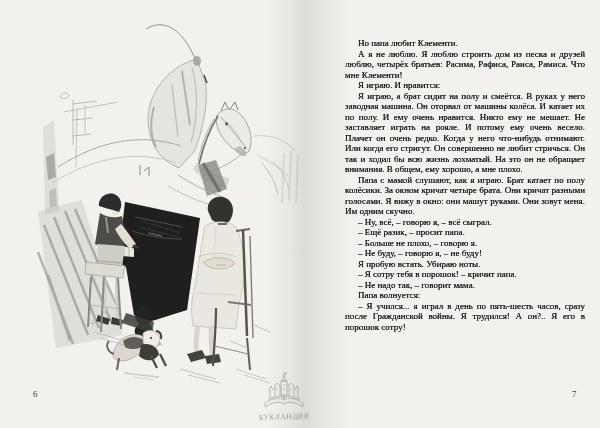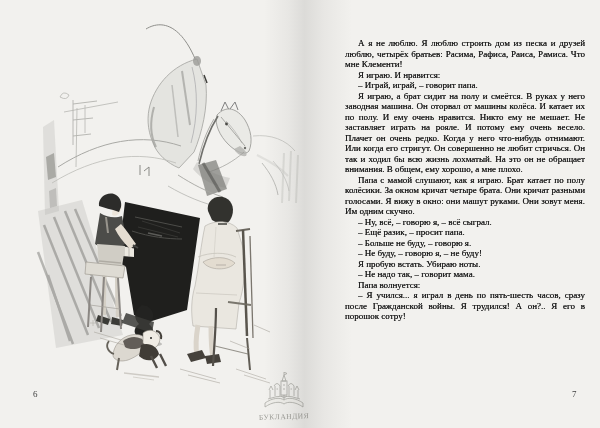--- a/index.html
+++ b/index.html
@@ -199,30 +199,31 @@
         <path d="M6,27 Q22,21 38,27"></path>
         <path d="M22,23 L22,29 M22,26 l-3,-2 M22,26 l3,-2"></path>
         <path d="M3,31 C10,26 18,25 22,28 C26,25 34,26 41,31 L41,35 C34,30 26,29 22,32 C18,29 10,30 3,35 Z" fill="#f0efeb"></path>
       </svg>
       <div class="stamp-text">БУКЛАНДИЯ</div>
     </div>
   </div>
 
   <div>
     <div class="text-col">
+        <p>Но папа любит Клементи.</p>
         <p>А я не люблю. Я люблю строить дом из песка и друзей люблю, четырёх братьев: Расима, Рафиса, Раиса, Рамиса. Что мне Клементи!</p>
         <p>Я играю. И нравится:</p>
-        <p>– Играй, играй, – говорит папа.</p>
         <p>Я играю, а брат сидит на полу и смеётся. В руках у него заводная машина. Он оторвал от машины колёса. И катает их по полу. И ему очень нравится. Никто ему не мешает. Не заставляет играть на рояле. И потому ему очень весело. Плачет он очень редко. Когда у него что-нибудь отнимают. Или когда его стригут. Он совершенно не любит стричься. Он так и ходил бы всю жизнь лохматый. На это он не обращает внимания. В общем, ему хорошо, а мне плохо.</p>
         <p>Папа с мамой слушают, как я играю. Брат катает по полу колёсики. За окном кричат четыре брата. Они кричат разными голосами. Я вижу в окно: они машут руками. Они зовут меня. Им одним скучно.</p>
         <p>– Ну, всё, – говорю я, – всё сыграл.</p>
         <p>– Ещё разик, – просит папа.</p>
-        <p>– Больше не буду, – говорю я.</p>
+        <p>– Больше не плохо, – говорю я.</p>
         <p>– Не буду, – говорю я, – не буду!</p>
         <p>Я пробую встать. Убираю ноты.</p>
+        <p>– Я сотру тебя в порошок! – кричит папа.</p>
         <p>– Не надо так, – говорит мама.</p>
         <p>Папа волнуется:</p>
         <p>– Я учился... я играл в день по пять-шесть часов, сразу после Гражданской войны. Я трудился! А он?.. Я его в порошок сотру!</p>
       </div>
     <div class="pagenum pn-right">7</div>
   </div>
 
   <div class="gutter"></div>
 </div>
 

